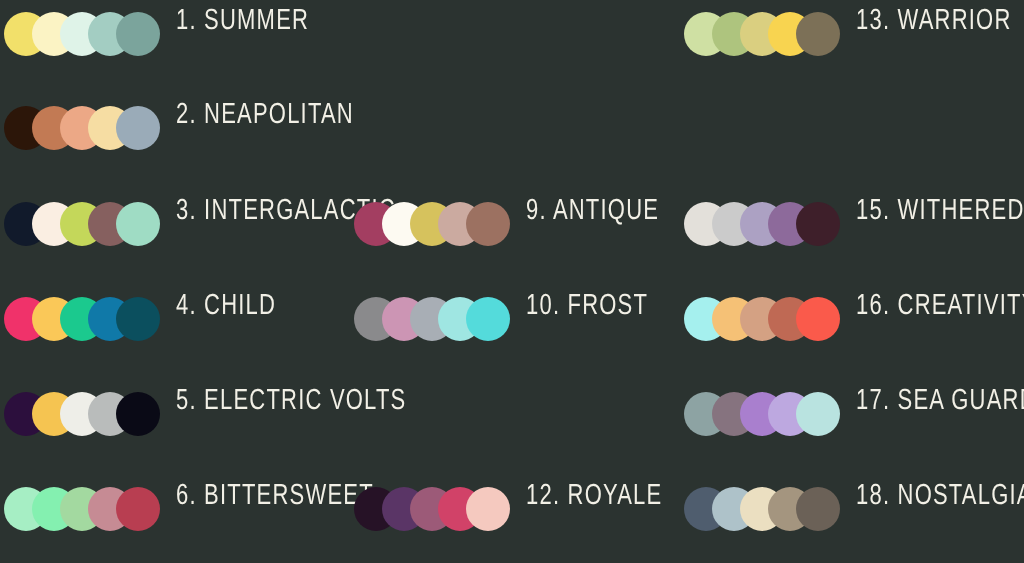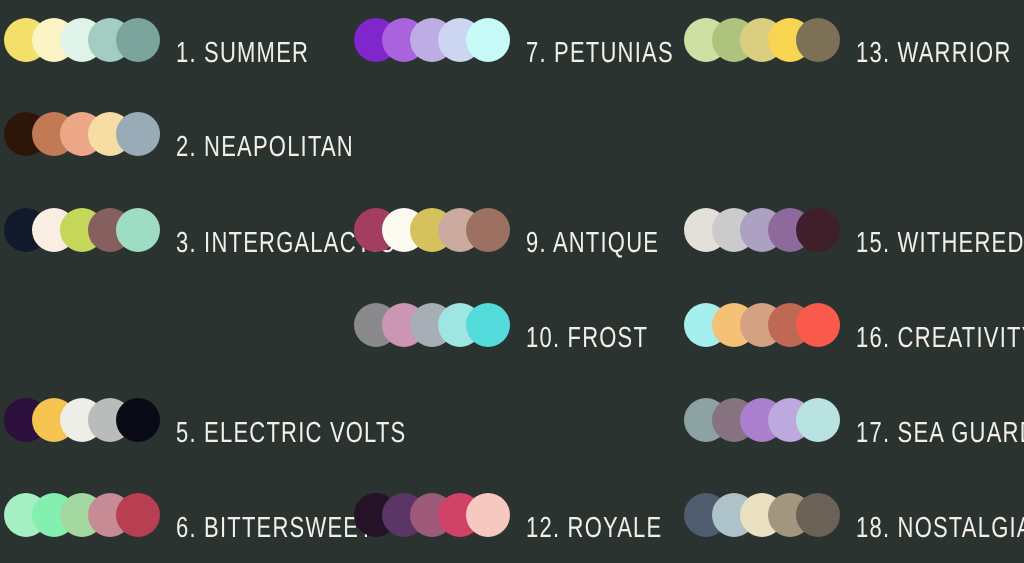--- a/index.html
+++ b/index.html
@@ -19,21 +19,21 @@
     position: relative;
     width: 1024px;
     height: 563px;
     background: #2b3330;
   }
 
   
   .palette {
     position: absolute;
     display: flex;
-    align-items: flex-end;
+    align-items: flex-start;
     height: 58px;
   }
 
   .swatches {
     position: relative;
     width: 160px;
     height: 52px;
     flex: 0 0 160px;
   }
 
@@ -87,50 +87,50 @@
     <div class="palette" style="left: 4px; top: 198px;">
       <div class="swatches">
         <div class="swatch" title="#111a2b" style="left: 0px; background: rgb(17, 26, 43); z-index: 1;"></div>
         <div class="swatch" title="#faeee2" style="left: 28px; background: rgb(250, 238, 226); z-index: 2;"></div>
         <div class="swatch" title="#c4d75a" style="left: 56px; background: rgb(196, 215, 90); z-index: 3;"></div>
         <div class="swatch" title="#86605f" style="left: 84px; background: rgb(134, 96, 95); z-index: 4;"></div>
         <div class="swatch" title="#9fdcc4" style="left: 112px; background: rgb(159, 220, 196); z-index: 5;"></div>
       </div>
       <div class="label">3. INTERGALACTIC</div>
     </div>
+    <div class="palette" style="left: 4px; top: 293px;">
+      <div class="swatches">
+        <div class="swatch" title="#f0326a" style="left: 0px; background: rgb(240, 50, 106); z-index: 1;"></div>
+        <div class="swatch" title="#fac858" style="left: 28px; background: rgb(250, 200, 88); z-index: 2;"></div>
+        <div class="swatch" title="#1bc98e" style="left: 56px; background: rgb(27, 201, 142); z-index: 3;"></div>
+        <div class="swatch" title="#1079a8" style="left: 84px; background: rgb(16, 121, 168); z-index: 4;"></div>
+        <div class="swatch" title="#0b4f5e" style="left: 112px; background: rgb(11, 79, 94); z-index: 5;"></div>
+      </div>
+      <div class="label">4. CHILD</div>
+    </div>
     <div class="palette" style="left: 4px; top: 388px;">
       <div class="swatches">
         <div class="swatch" title="#2c0f3d" style="left: 0px; background: rgb(44, 15, 61); z-index: 1;"></div>
         <div class="swatch" title="#f5c451" style="left: 28px; background: rgb(245, 196, 81); z-index: 2;"></div>
         <div class="swatch" title="#eeeee8" style="left: 56px; background: rgb(238, 238, 232); z-index: 3;"></div>
         <div class="swatch" title="#b9bcbb" style="left: 84px; background: rgb(185, 188, 187); z-index: 4;"></div>
         <div class="swatch" title="#0a0a16" style="left: 112px; background: rgb(10, 10, 22); z-index: 5;"></div>
       </div>
       <div class="label">5. ELECTRIC VOLTS</div>
     </div>
     <div class="palette" style="left: 4px; top: 483px;">
       <div class="swatches">
         <div class="swatch" title="#a6eec4" style="left: 0px; background: rgb(166, 238, 196); z-index: 1;"></div>
         <div class="swatch" title="#84f0b0" style="left: 28px; background: rgb(132, 240, 176); z-index: 2;"></div>
         <div class="swatch" title="#a3d9a0" style="left: 56px; background: rgb(163, 217, 160); z-index: 3;"></div>
         <div class="swatch" title="#c68b94" style="left: 84px; background: rgb(198, 139, 148); z-index: 4;"></div>
         <div class="swatch" title="#b83e51" style="left: 112px; background: rgb(184, 62, 81); z-index: 5;"></div>
       </div>
       <div class="label">6. BITTERSWEET</div>
     </div>
-    <div class="palette" style="left: 354px; top: 8px;">
-      <div class="swatches">
-        <div class="swatch" title="#8026cd" style="left: 0px; background: rgb(128, 38, 205); z-index: 1;"></div>
-        <div class="swatch" title="#aa62dd" style="left: 28px; background: rgb(170, 98, 221); z-index: 2;"></div>
-        <div class="swatch" title="#bcaee5" style="left: 56px; background: rgb(188, 174, 229); z-index: 3;"></div>
-        <div class="swatch" title="#ccd6f2" style="left: 84px; background: rgb(204, 214, 242); z-index: 4;"></div>
-        <div class="swatch" title="#c6fbf8" style="left: 112px; background: rgb(198, 251, 248); z-index: 5;"></div>
-      </div>
-      <div class="label">7. PETUNIAS</div>
-    </div>
     <div class="palette" style="left: 354px; top: 198px;">
       <div class="swatches">
         <div class="swatch" title="#a33e61" style="left: 0px; background: rgb(163, 62, 97); z-index: 1;"></div>
         <div class="swatch" title="#fdfaf2" style="left: 28px; background: rgb(253, 250, 242); z-index: 2;"></div>
         <div class="swatch" title="#d6c25d" style="left: 56px; background: rgb(214, 194, 93); z-index: 3;"></div>
         <div class="swatch" title="#cbaaa0" style="left: 84px; background: rgb(203, 170, 160); z-index: 4;"></div>
         <div class="swatch" title="#9c7161" style="left: 112px; background: rgb(156, 113, 97); z-index: 5;"></div>
       </div>
       <div class="label">9. ANTIQUE</div>
     </div>

